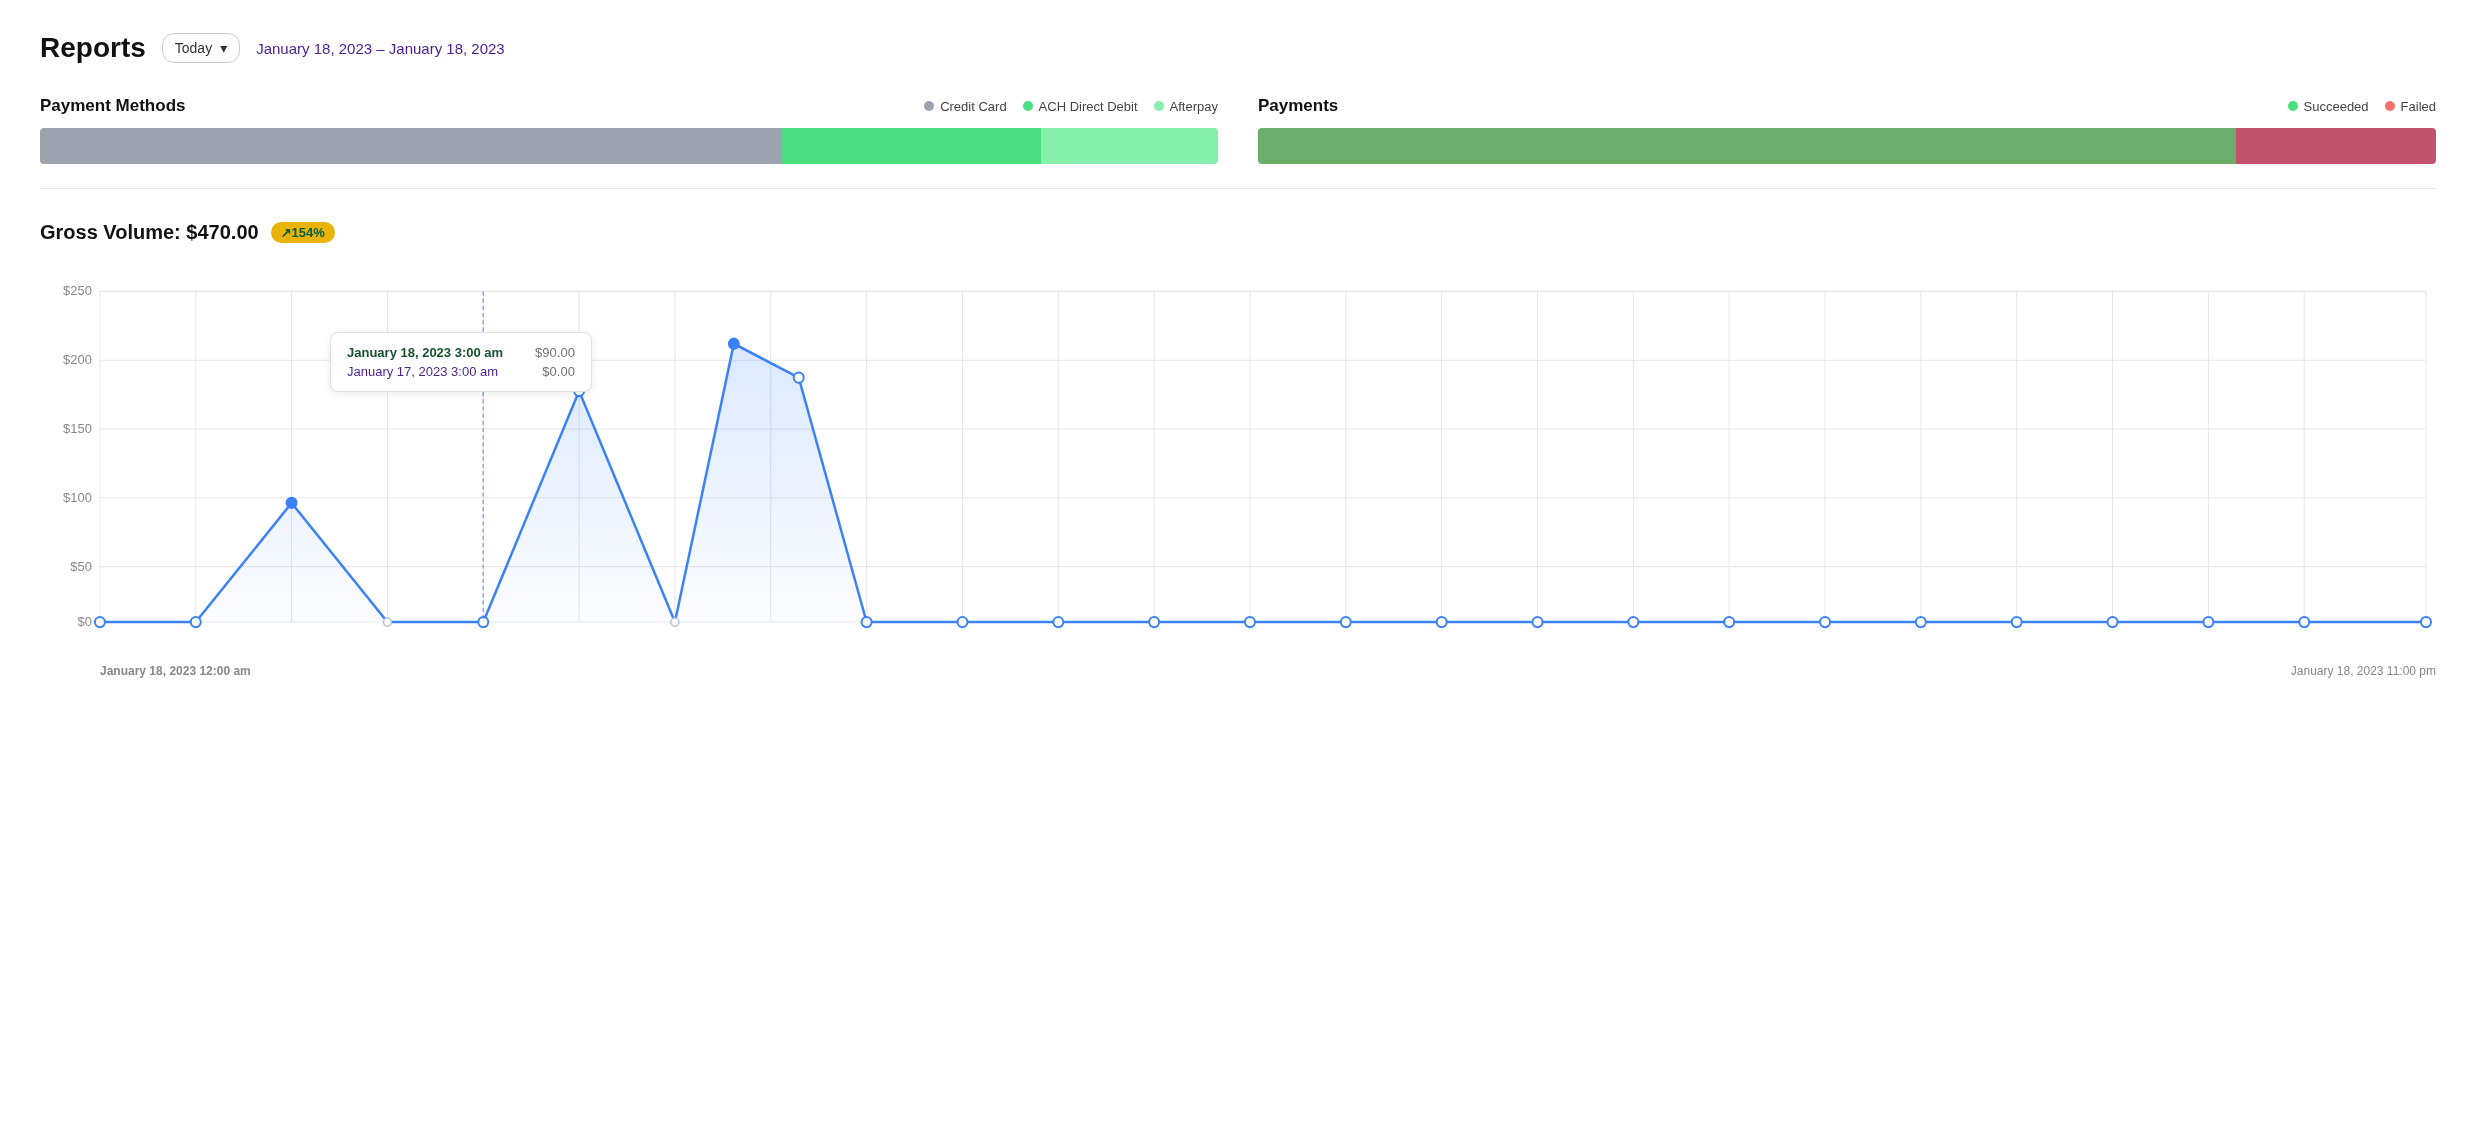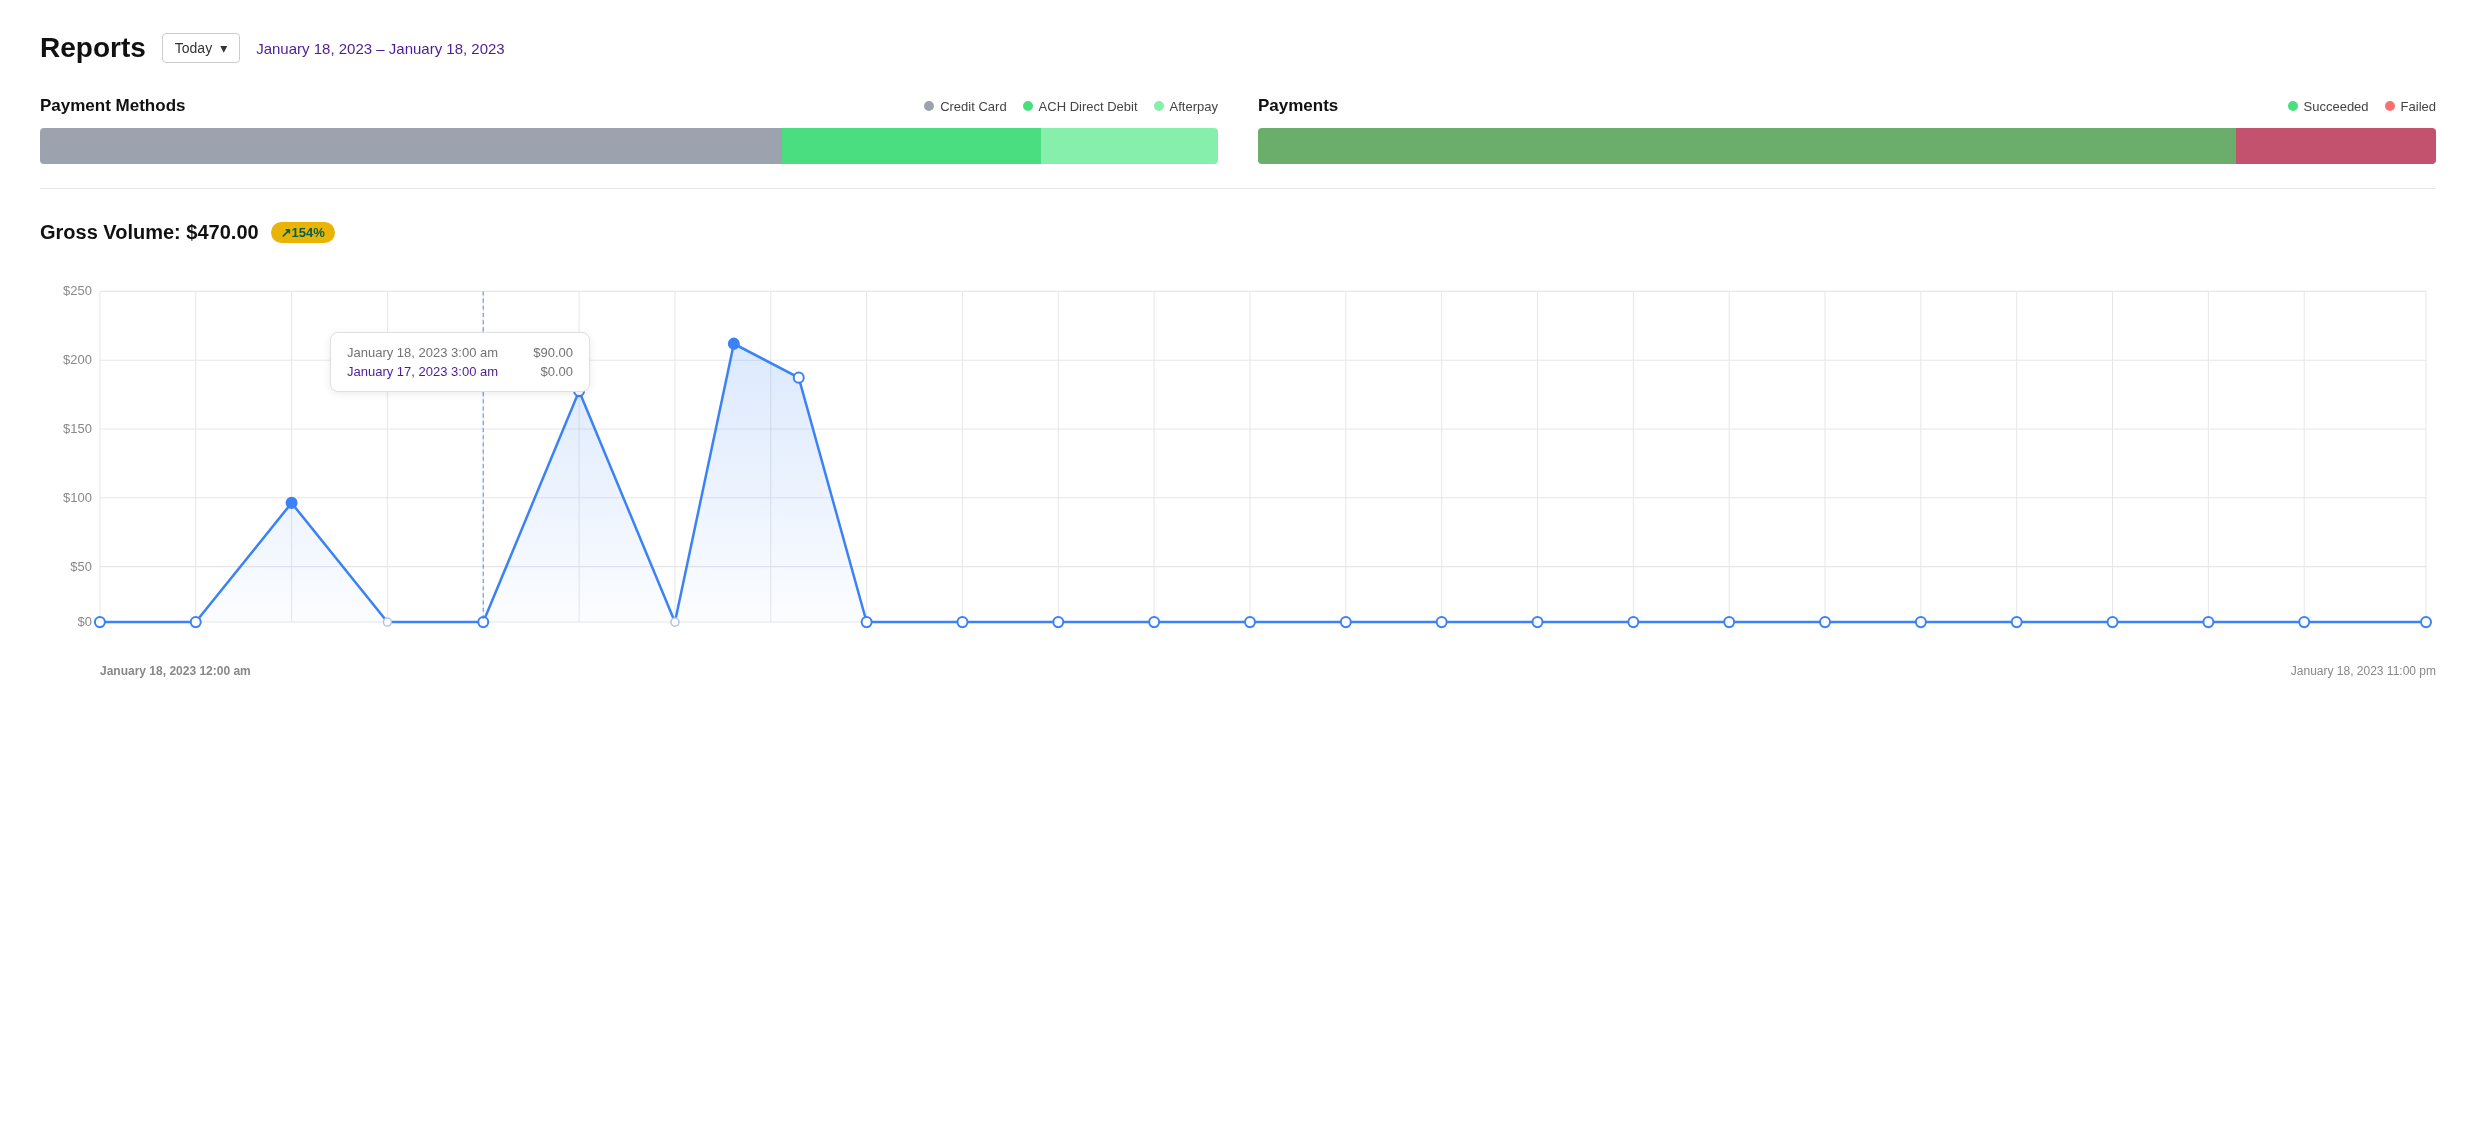--- a/index.html
+++ b/index.html
@@ -20,21 +20,21 @@
     }
     .header-title {
       font-size: 28px;
       font-weight: 700;
       color: #111;
     }
     .date-selector {
       display: flex;
       align-items: center;
       border: 1px solid #ccc;
-      border-radius: 4px;
+      border-radius: 12px;
       padding: 6px 12px;
       background: #fff;
       cursor: pointer;
       gap: 8px;
       font-size: 14px;
       color: #333;
     }
     .date-range-link {
       color: #4c1d95;
       font-size: 15px;
@@ -146,22 +146,22 @@
       min-width: 260px;
     }
     .tooltip-row {
       display: flex;
       justify-content: space-between;
       gap: 32px;
       margin-bottom: 4px;
     }
     .tooltip-row:last-child { margin-bottom: 0; }
     .tooltip-date-bold {
-      font-weight: 400;
-      color: #737373;
+      font-weight: 700;
+      color: #14532d;
     }
     .tooltip-date-normal {
       color: #4c1d95;
     }
     .tooltip-value {
       color: #737373;
     }
   </style>
 </head>
 <body>

